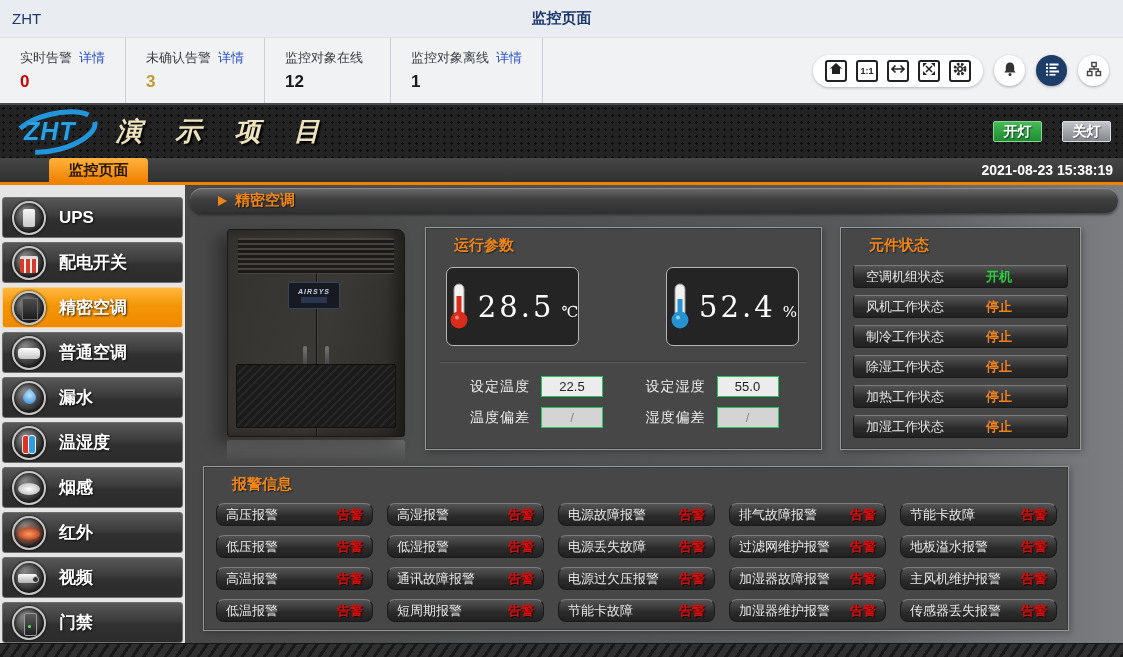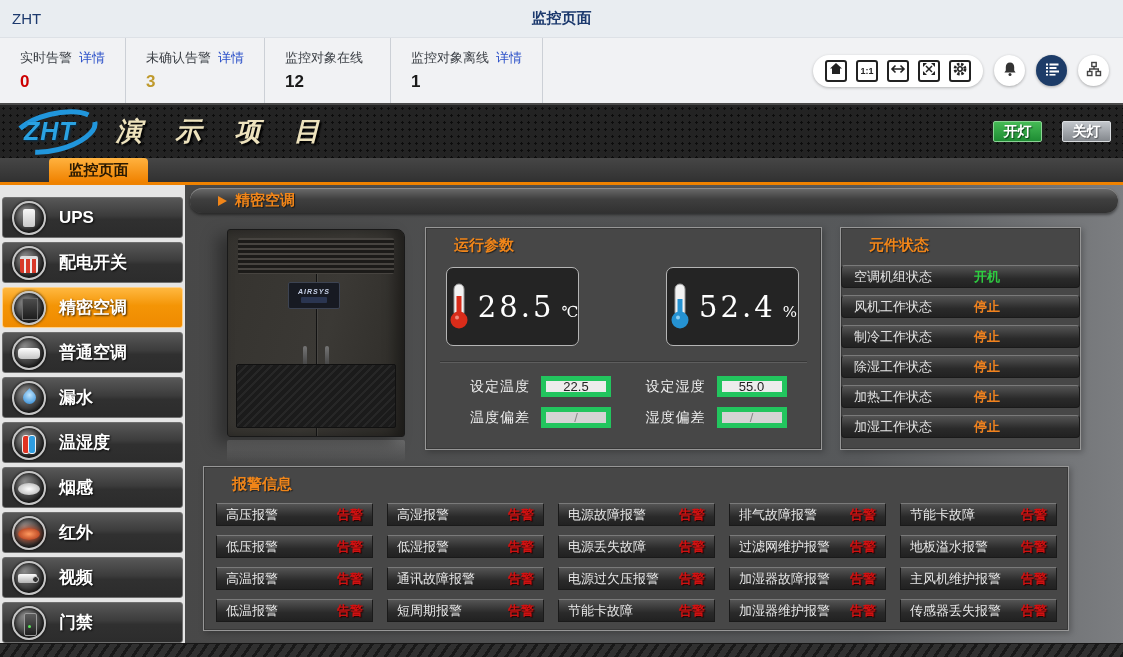--- a/index.html
+++ b/index.html
@@ -85,30 +85,30 @@
   .alarms { left:18px; top:281px; width:866px; height:165px; }
 
   .cards { display:flex; justify-content:space-between; padding:12px 22px 0 20px; }
   .card { width:133px; height:79px; background:#242424; border:1px solid #b5b5b5; border-radius:7px; display:flex; align-items:center; justify-content:center; gap:7px; }
   .reading { font-family:"DejaVu Serif", serif; font-size:29px; color:#fff; letter-spacing:3px; }
   .unit { font-family:"DejaVu Serif", serif; font-size:15px; color:#fff; margin-top:10px; }
   .divider { margin:15px 14px 0; height:2px; background:#373737; border-bottom:1px solid #5e5e5e; }
   .setpoints { display:grid; grid-template-columns:1fr 1fr; gap:10px 24px; padding:13px 24px 0 44px; }
   .sp { display:flex; align-items:center; gap:11px; }
   .sp-label { color:#ededed; font-size:14px; letter-spacing:1px; white-space:nowrap; }
-  .spbox { width:70px; height:21px; background:#ececec; border:5px solid #22c55e; display:flex; align-items:center; justify-content:center; font-size:13px; color:#222; cursor:pointer; }
+  .spbox { width:62px; height:21px; background:#ececec; border:1px solid #22c55e; display:flex; align-items:center; justify-content:center; font-size:13px; color:#222; cursor:pointer; }
   .spbox.muted { background:#d4d4d4; color:#888; }
 
-  .status-list { display:flex; flex-direction:column; gap:7px; padding:10px 0 0; }
+  .status-list { display:flex; flex-direction:column; gap:7px; padding:10px 12px 0; }
   .status-row { height:23px; flex:none; border-radius:4px; background:linear-gradient(#545454,#2a2a2a 60%,#212121); border:1px solid #1a1a1a; border-top-color:#7a7a7a; display:flex; align-items:center; padding:0 12px; }
   .status-label { color:#e5e5e5; font-size:13px; width:120px; flex:none; }
   .status-value { font-size:13px; font-weight:bold; }
 
   .alarm-grid { display:grid; grid-template-columns:repeat(5,157px); gap:9px 14px; padding:9px 0 0 12px; }
-  .alarm-box { height:23px; border-radius:0; background:linear-gradient(#545454,#2a2a2a 60%,#212121); border:1px solid #1a1a1a; border-top-color:#7a7a7a; display:flex; align-items:center; justify-content:space-between; padding:0 9px; }
+  .alarm-box { height:23px; border-radius:8px; background:linear-gradient(#545454,#2a2a2a 60%,#212121); border:1px solid #1a1a1a; border-top-color:#7a7a7a; display:flex; align-items:center; justify-content:space-between; padding:0 9px; }
   .alarm-label { color:#e8e8e8; font-size:13px; white-space:nowrap; }
   .alarm-state { color:#d01111; font-size:13px; font-weight:bold; text-shadow:1px 1px 1px #2a0000; }
 
   
   .ac-figure { position:absolute; left:28px; top:40px; width:206px; height:240px; }
   .cabinet { position:relative; width:178px; height:208px; margin:4px auto 0; border-radius:3px 8px 3px 3px;
     background:linear-gradient(105deg,#35332f,#3b3935 55%,#2d2b27); border:1px solid #191919;
     box-shadow:-10px 6px 16px rgba(0,0,0,.35), inset -8px 0 14px rgba(0,0,0,.4); }
   .louvers { position:absolute; left:10px; right:10px; top:8px; height:36px; background:repeating-linear-gradient(180deg,#474440 0 2px,#1c1b19 2px 5px); border-radius:2px; }
   .plate { position:absolute; left:60px; top:52px; width:52px; height:27px; background:#171a22; border:1px solid #3c4352; border-radius:2px; display:flex; flex-direction:column; align-items:center; justify-content:center; gap:2px; }
@@ -238,20 +238,21 @@
     </div>
     <span class="project-title" data-name="project-title">演 示 项 目</span>
     <div class="light-buttons" data-name="light-controls">
       <button class="btn-on" data-name="light-on-button">开灯</button>
       <button class="btn-off" data-name="light-off-button">关灯</button>
     </div>
   </div>
 
   <div class="tabbar" data-name="tab-bar">
     <div class="tab" data-name="tab-monitoring-page">监控页面</div>
+    <div class="timestamp" data-name="timestamp">2021-08-23 15:38:19</div>
   </div>
 
   <div class="main" data-name="main-area">
     <aside class="sidebar" data-name="sidebar">
 
         <div class="side-item" data-name="sidebar-item" data-active="false">
           <span class="side-icon" data-name="ups-icon"></span>
           <span class="side-label" data-name="sidebar-item-label">UPS</span>
         </div>
 

